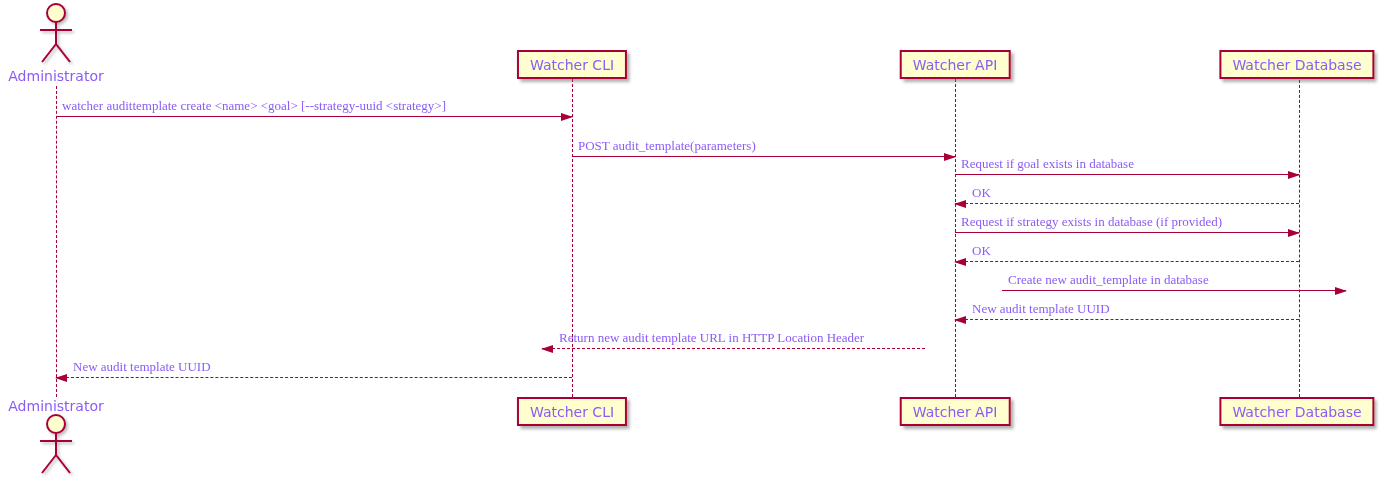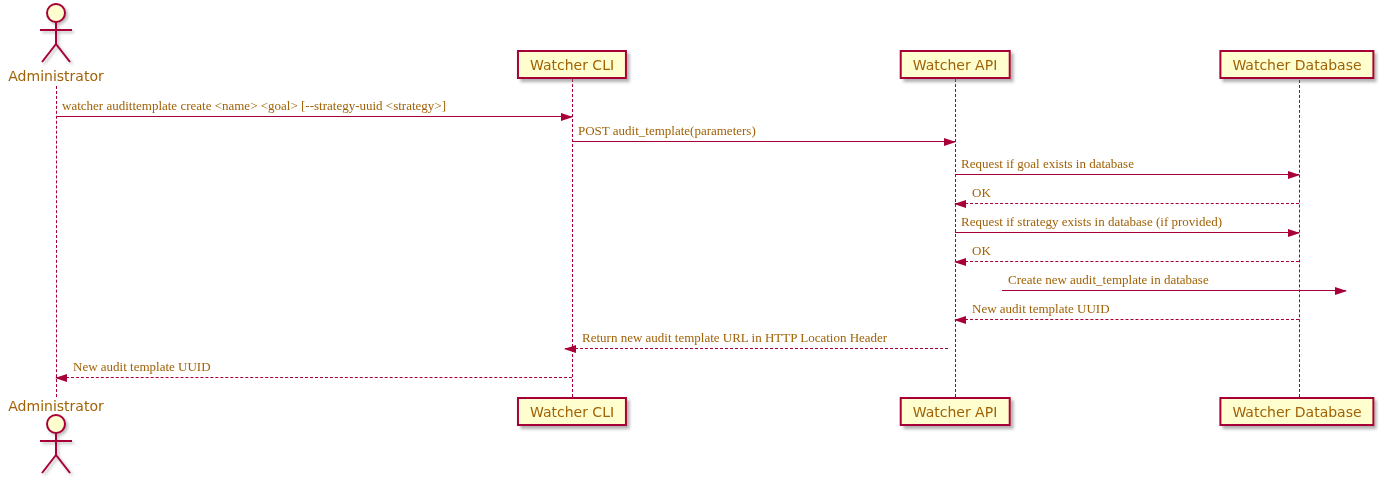--- a/index.html
+++ b/index.html
@@ -1,21 +1,21 @@
 <!DOCTYPE html>
 <html><head>
 <meta charset="utf-8">
 <style>
   html,body{margin:0;padding:0;background:#ffffff;}
   .canvas{
     position:relative;
     width:1379px;height:483px;
     background:#ffffff;
     font-family:"DejaVu Sans","Liberation Sans",sans-serif;
-    color:#a16207;
+    color:#8b5cf6;
     overflow:hidden;
   }
   
   .lifeline{
     position:absolute;
     width:0;
     border-left:1px dashed #A80036;
   }
   
   .pbox{
@@ -102,21 +102,21 @@
   <div class="pbox" style="left:955px;top:397px;">Watcher API</div>
   <div class="pbox" style="left:1297px;top:397px;">Watcher Database</div>
 
   <div class="message ltr solid" style="left:56px;top:98px;width:516px;">
     <div class="msg-label">watcher audittemplate create &lt;name&gt; &lt;goal&gt; [--strategy-uuid &lt;strategy&gt;]</div>
     <div class="msg-line">
         <span class="head"></span>
       </div>
   </div>
 
-  <div class="message ltr solid" style="left:572px;top:123px;width:383px;">
+  <div class="message ltr solid" style="left:572px;top:138px;width:383px;">
     <div class="msg-label">POST audit_template(parameters)</div>
     <div class="msg-line">
         <span class="head"></span>
       </div>
   </div>
 
   <div class="message ltr solid" style="left:955px;top:156px;width:344px;">
     <div class="msg-label">Request if goal exists in database</div>
     <div class="msg-line">
         <span class="head"></span>
@@ -151,21 +151,21 @@
       </div>
   </div>
 
   <div class="message rtl dashed" style="left:955px;top:301px;width:344px;">
     <div class="msg-label">New audit template UUID</div>
     <div class="msg-line">
         <span class="head"></span>
       </div>
   </div>
 
-  <div class="message rtl dashed" style="left:565px;top:330px;width:383px;">
+  <div class="message rtl dashed" style="left:542px;top:330px;width:383px;">
     <div class="msg-label">Return new audit template URL in HTTP Location Header</div>
     <div class="msg-line">
         <span class="head"></span>
       </div>
   </div>
 
   <div class="message rtl dashed" style="left:56px;top:359px;width:516px;">
     <div class="msg-label">New audit template UUID</div>
     <div class="msg-line">
         <span class="head"></span>

